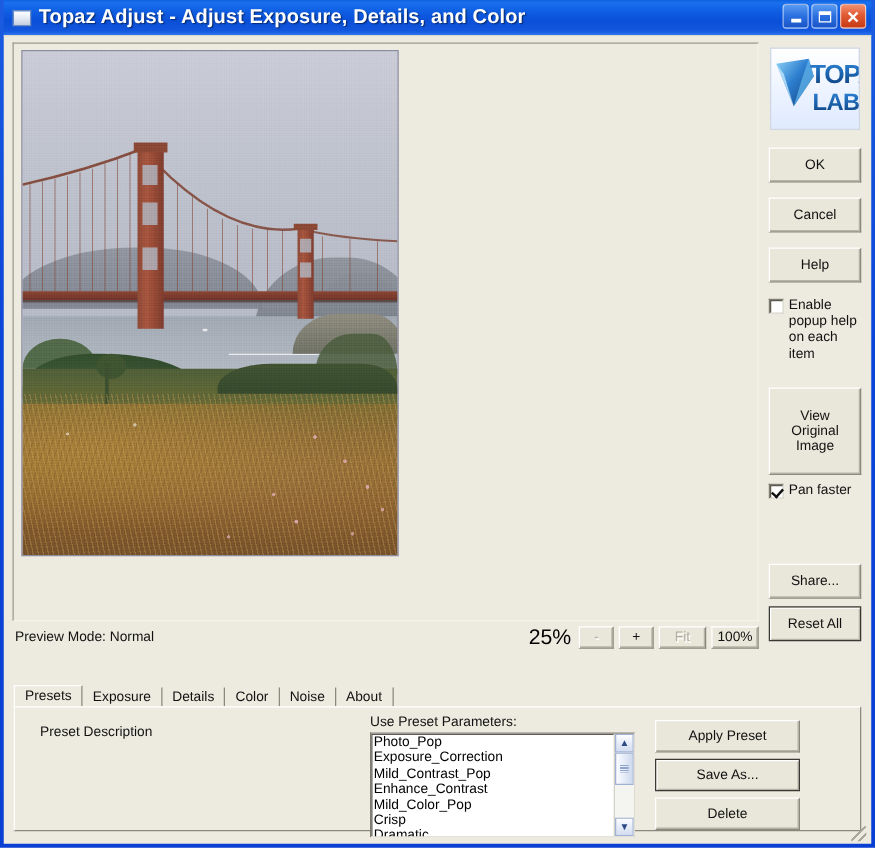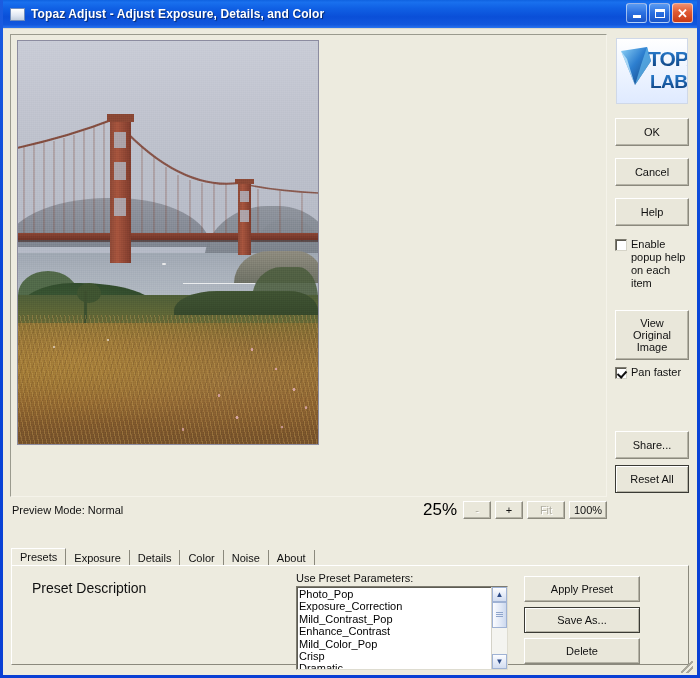--- a/index.html
+++ b/index.html
@@ -23,21 +23,21 @@
     background:linear-gradient(180deg,#0f62e0 0%,#1970ee 8%,#1060e4 30%,#0a4fd8 60%,#1257dd 88%,#2a74f0 100%);
     display:flex;align-items:center;
     position:relative;
   }
   .title-icon{
     width:15px;height:13px;margin-left:7px;margin-right:6px;
     background:linear-gradient(180deg,#ffffff 0%,#dfe6f2 60%,#c3cede 100%);
     border:1px solid #6d8bbd;box-sizing:border-box;
   }
   .title-text{
-    color:#fff;font-size:12px;font-weight:bold;
+    color:#fff;font-size:16px;font-weight:bold;
     text-shadow:1px 1px 1px rgba(0,0,0,.5);
     letter-spacing:.1px;white-space:nowrap;
   }
   .title-buttons{position:absolute;right:4px;top:3px;display:flex;gap:2px;}
   .tbtn{
     width:21px;height:20px;box-sizing:border-box;
     border:1px solid rgba(255,255,255,.55);
     border-radius:3px;
     position:relative;
     display:flex;align-items:center;justify-content:center;
@@ -180,21 +180,21 @@
   .logo svg{position:absolute;left:0;top:0;}
   .sbtn{
     display:block;width:74px;margin:0 auto 6px;height:28px;
     background:#e9e7da;
     border:1px solid #ffffff;border-right-color:#8b897d;border-bottom-color:#8b897d;
     box-shadow:inset -1px -1px 0 #b5b3a6;
     box-sizing:border-box;
     font-size:11px;color:#111;line-height:26px;text-align:center;
     font-family:"Liberation Sans",sans-serif;
   }
-  .sbtn.tall{height:50px;line-height:normal;display:flex;align-items:center;justify-content:center;padding:0 4px;}
+  .sbtn.tall{height:70px;line-height:normal;display:flex;align-items:center;justify-content:center;padding:0 4px;}
   .sbtn.defaulted{border:1px solid #3a3a34;box-shadow:inset 1px 1px 0 #fff, inset -1px -1px 0 #b5b3a6;}
   .chk-row{display:flex;align-items:flex-start;gap:4px;width:76px;margin:0 auto 6px;padding-left:2px;}
   .chk{
     width:12px;height:12px;flex:none;margin-top:1px;
     background:#fff;border:1px solid #7d7b70;
     border-right-color:#d6d4c8;border-bottom-color:#d6d4c8;
     box-shadow:inset 1px 1px 0 #5d5b52;
     box-sizing:border-box;position:relative;
   }
   .chk.on::after{
@@ -212,21 +212,21 @@
   .tab.active{
     background:#edebdf;border:1px solid #ffffff;border-bottom:none;border-right-color:#8b897d;
     height:18px;font-weight:normal;
   }
   .tabpanel{
     position:absolute;left:8px;top:536px;width:678px;height:100px;
     background:#edebdf;
     border:1px solid #ffffff;border-right-color:#8b897d;border-bottom-color:#8b897d;
     box-sizing:border-box;
   }
-  .desc-label{position:absolute;left:20px;top:14px;font-size:14px;color:#111;}
+  .desc-label{position:absolute;left:20px;top:14px;font-size:11px;color:#111;}
   .preset-box{position:absolute;left:284px;top:6px;width:212px;}
   .preset-title{font-size:11px;color:#111;margin-bottom:2px;}
   .listbox{
     width:212px;height:84px;background:#fff;box-sizing:border-box;
     border:1px solid #7d7b70;border-right-color:#dedcd0;border-bottom-color:#dedcd0;
     box-shadow:inset 1px 1px 0 #5d5b52;
     position:relative;overflow:hidden;display:flex;
   }
   .list-items{flex:1;padding:1px 0 0 2px;overflow:hidden;}
   .list-item{font-size:11px;line-height:12.4px;color:#000;white-space:nowrap;}

